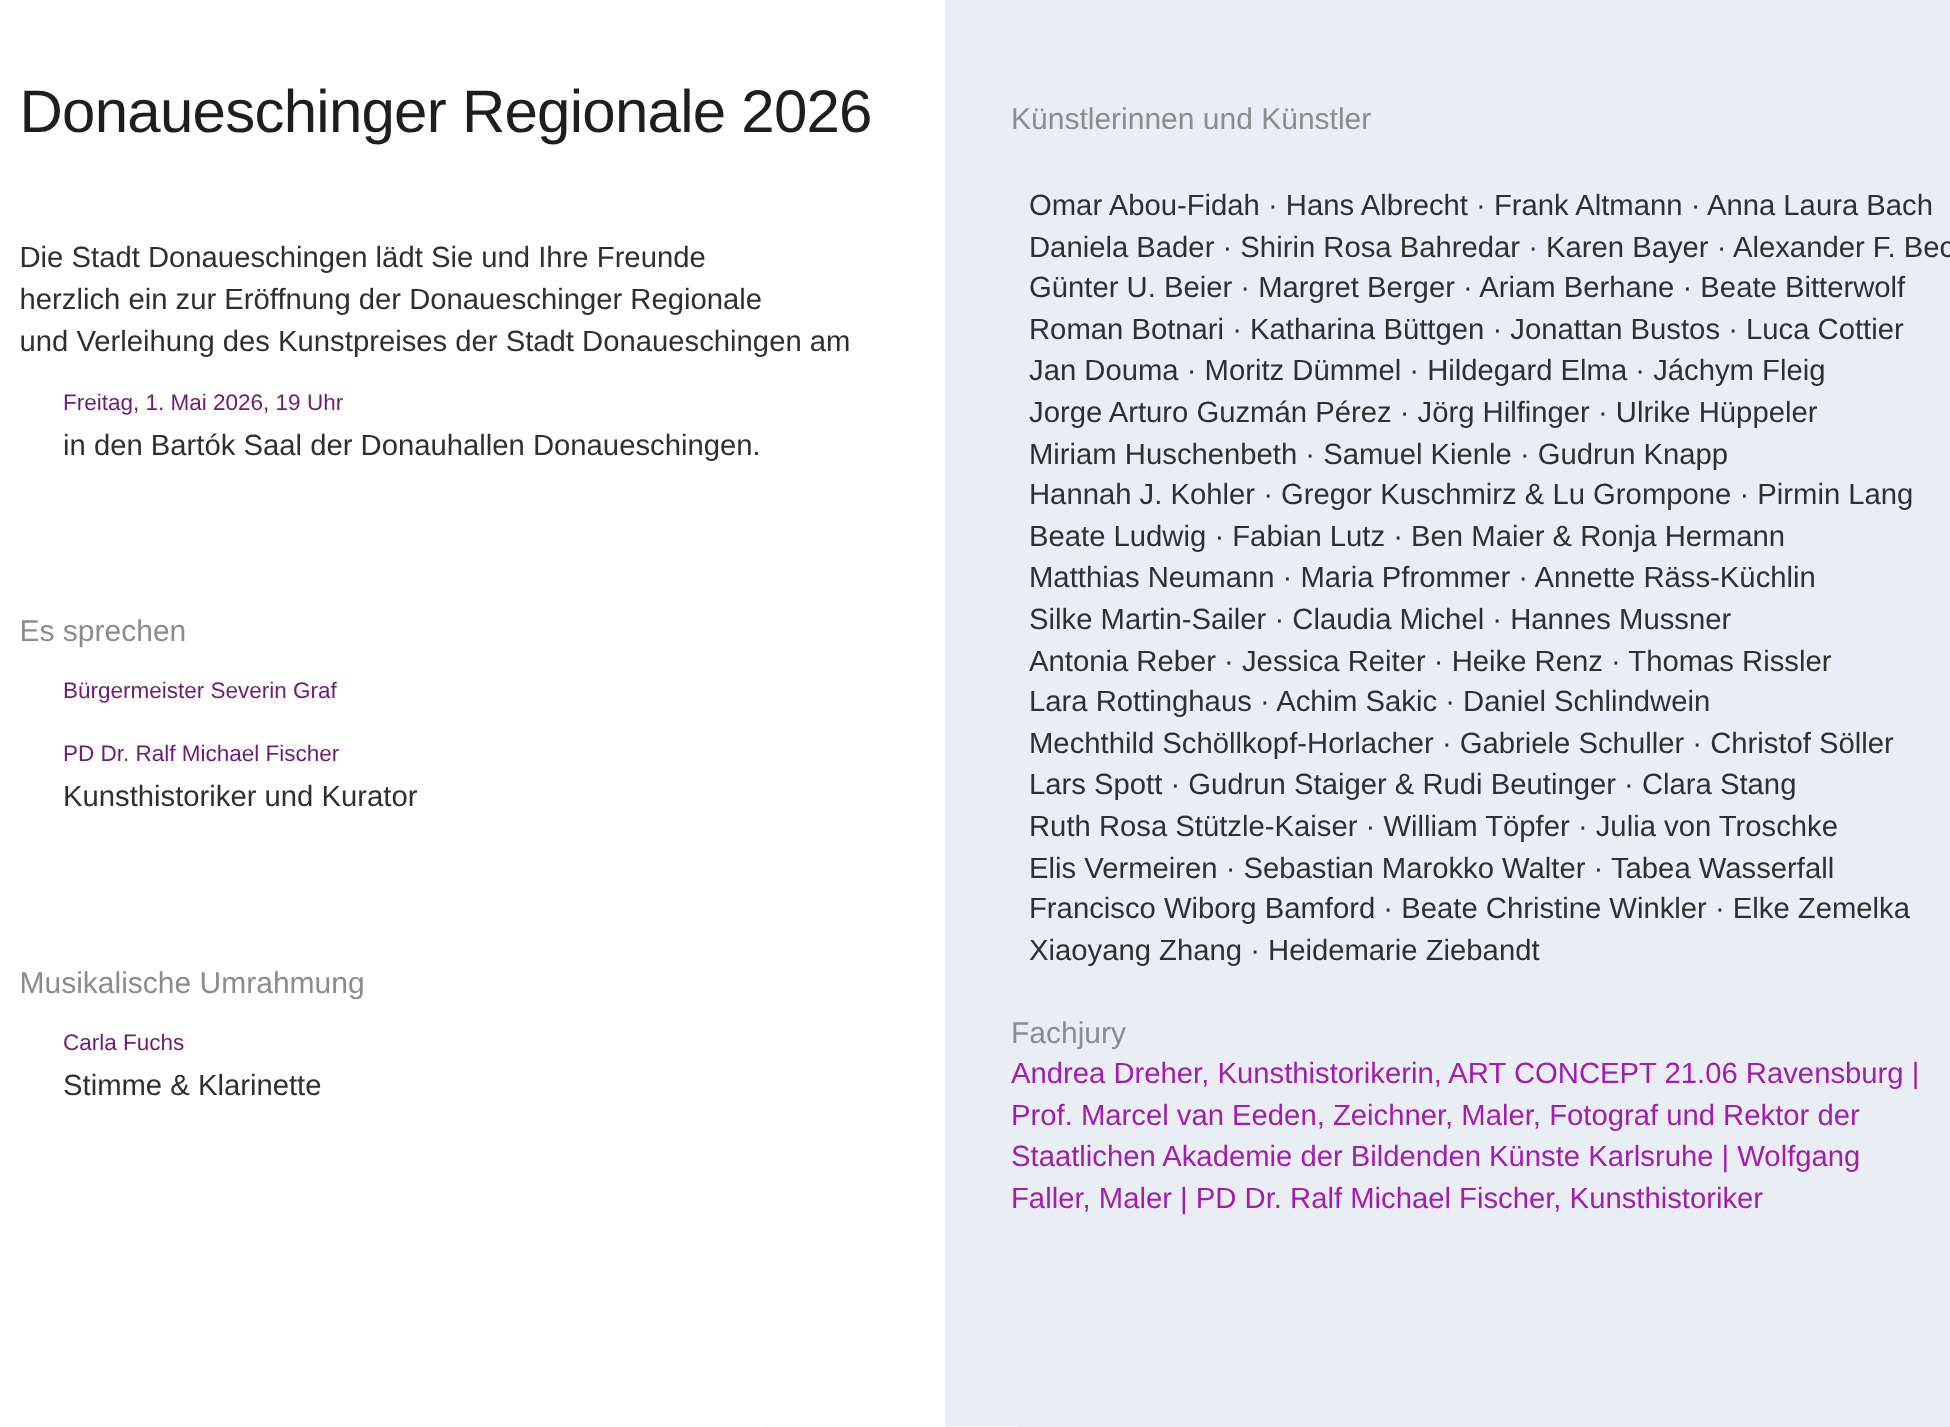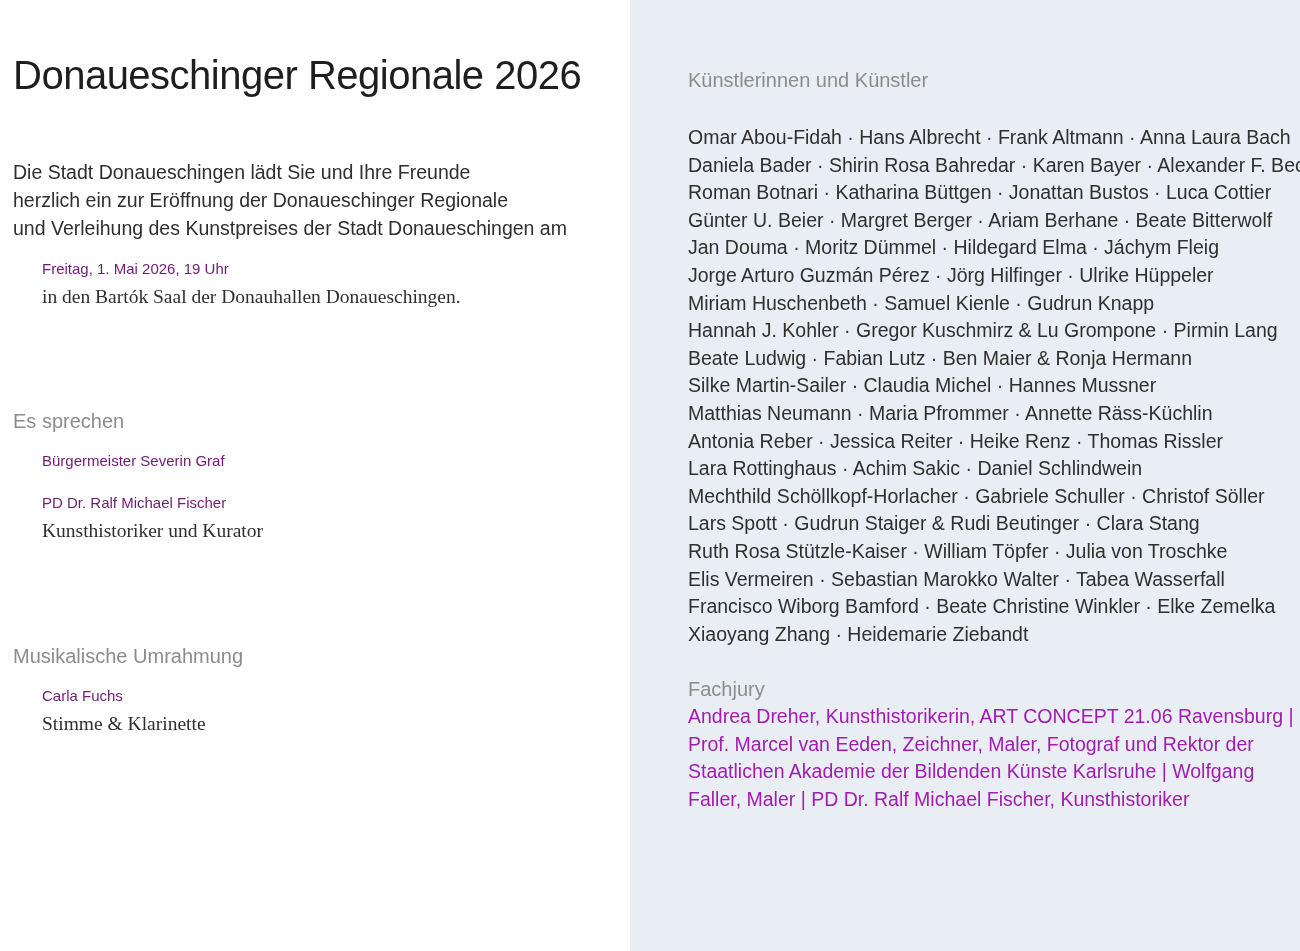--- a/index.html
+++ b/index.html
@@ -15,21 +15,21 @@
   }
   .panel-left {
     width: 630px; height: 951px;
     background: #ffffff;
     padding-left: 13px;
     flex-shrink: 0;
   }
   .panel-right {
     width: 670px; height: 951px;
     background: #e8eef4;
-    padding-left: 58px;
+    padding-left: 44px;
     flex-shrink: 0;
   }
   .title {
     margin-top: 53px;
     font-size: 40px;
     line-height: 44px;
     font-weight: 300;
     color: #1e1e1e;
     letter-spacing: -0.5px;
     white-space: nowrap;
@@ -48,41 +48,40 @@
     font-weight: normal;
     color: #701a75;
     white-space: nowrap;
   }
   .date-line { margin-top: 12px; }
   .plain-line {
     font-size: 19.5px;
     line-height: 28px;
     color: #2f2f2f;
     white-space: nowrap;
-    font-family: Liberation Serif, serif;
   }
   .section-heading {
     font-size: 20px;
     line-height: 28px;
     color: #8c8c8c;
     white-space: nowrap;
   }
   .speakers-heading { margin-top: 96px; }
   .speaker-1 { margin-top: 11px; }
   .speaker-2 { margin-top: 13px; }
   .music-heading { margin-top: 97px; }
   .music-name { margin-top: 11px; }
   .artists-heading { margin-top: 66px; }
   .artist-list {
     margin-top: 30px;
     font-size: 19.5px;
     line-height: 27.6px;
     color: #2f2f2f;
   }
-  .artist-list div { white-space: nowrap; }
+  .artist-list div { white-space: nowrap; margin-left: 12px; }
   .jury-heading { margin-top: 27px; }
   .jury-text {
     font-size: 19.5px;
     line-height: 27.5px;
     color: #a21caf;
   }
   .jury-text div { white-space: nowrap; }
 </style>
 </head>
 <body>
@@ -110,29 +109,29 @@
     <div class="bold-line music-name indent">Carla Fuchs</div>
     <div class="plain-line indent">Stimme &amp; Klarinette</div>
   </div>
 
   <div class="panel-right">
     <div class="section-heading artists-heading">Künstlerinnen und Künstler</div>
 
     <div class="artist-list">
       <div>Omar Abou-Fidah · Hans Albrecht · Frank Altmann · Anna Laura Bach</div>
       <div>Daniela Bader · Shirin Rosa Bahredar · Karen Bayer · Alexander F. Beck</div>
+      <div>Günter U. Beier · Margret Berger · Ariam Berhane · Beate Bitterwolf</div>
       <div>Roman Botnari · Katharina Büttgen · Jonattan Bustos · Luca Cottier</div>
-      <div>Günter U. Beier · Margret Berger · Ariam Berhane · Beate Bitterwolf</div>
       <div>Jan Douma · Moritz Dümmel · Hildegard Elma · Jáchym Fleig</div>
       <div>Jorge Arturo Guzmán Pérez · Jörg Hilfinger · Ulrike Hüppeler</div>
       <div>Miriam Huschenbeth · Samuel Kienle · Gudrun Knapp</div>
       <div>Hannah J. Kohler · Gregor Kuschmirz &amp; Lu Grompone · Pirmin Lang</div>
       <div>Beate Ludwig · Fabian Lutz · Ben Maier &amp; Ronja Hermann</div>
+      <div>Matthias Neumann · Maria Pfrommer · Annette Räss-Küchlin</div>
       <div>Silke Martin-Sailer · Claudia Michel · Hannes Mussner</div>
-      <div>Matthias Neumann · Maria Pfrommer · Annette Räss-Küchlin</div>
       <div>Antonia Reber · Jessica Reiter · Heike Renz · Thomas Rissler</div>
       <div>Lara Rottinghaus · Achim Sakic · Daniel Schlindwein</div>
       <div>Mechthild Schöllkopf-Horlacher · Gabriele Schuller · Christof Söller</div>
       <div>Lars Spott · Gudrun Staiger &amp; Rudi Beutinger · Clara Stang</div>
       <div>Ruth Rosa Stützle-Kaiser · William Töpfer · Julia von Troschke</div>
       <div>Elis Vermeiren · Sebastian Marokko Walter · Tabea Wasserfall</div>
       <div>Francisco Wiborg Bamford · Beate Christine Winkler · Elke Zemelka</div>
       <div>Xiaoyang Zhang · Heidemarie Ziebandt</div>
     </div>
 

